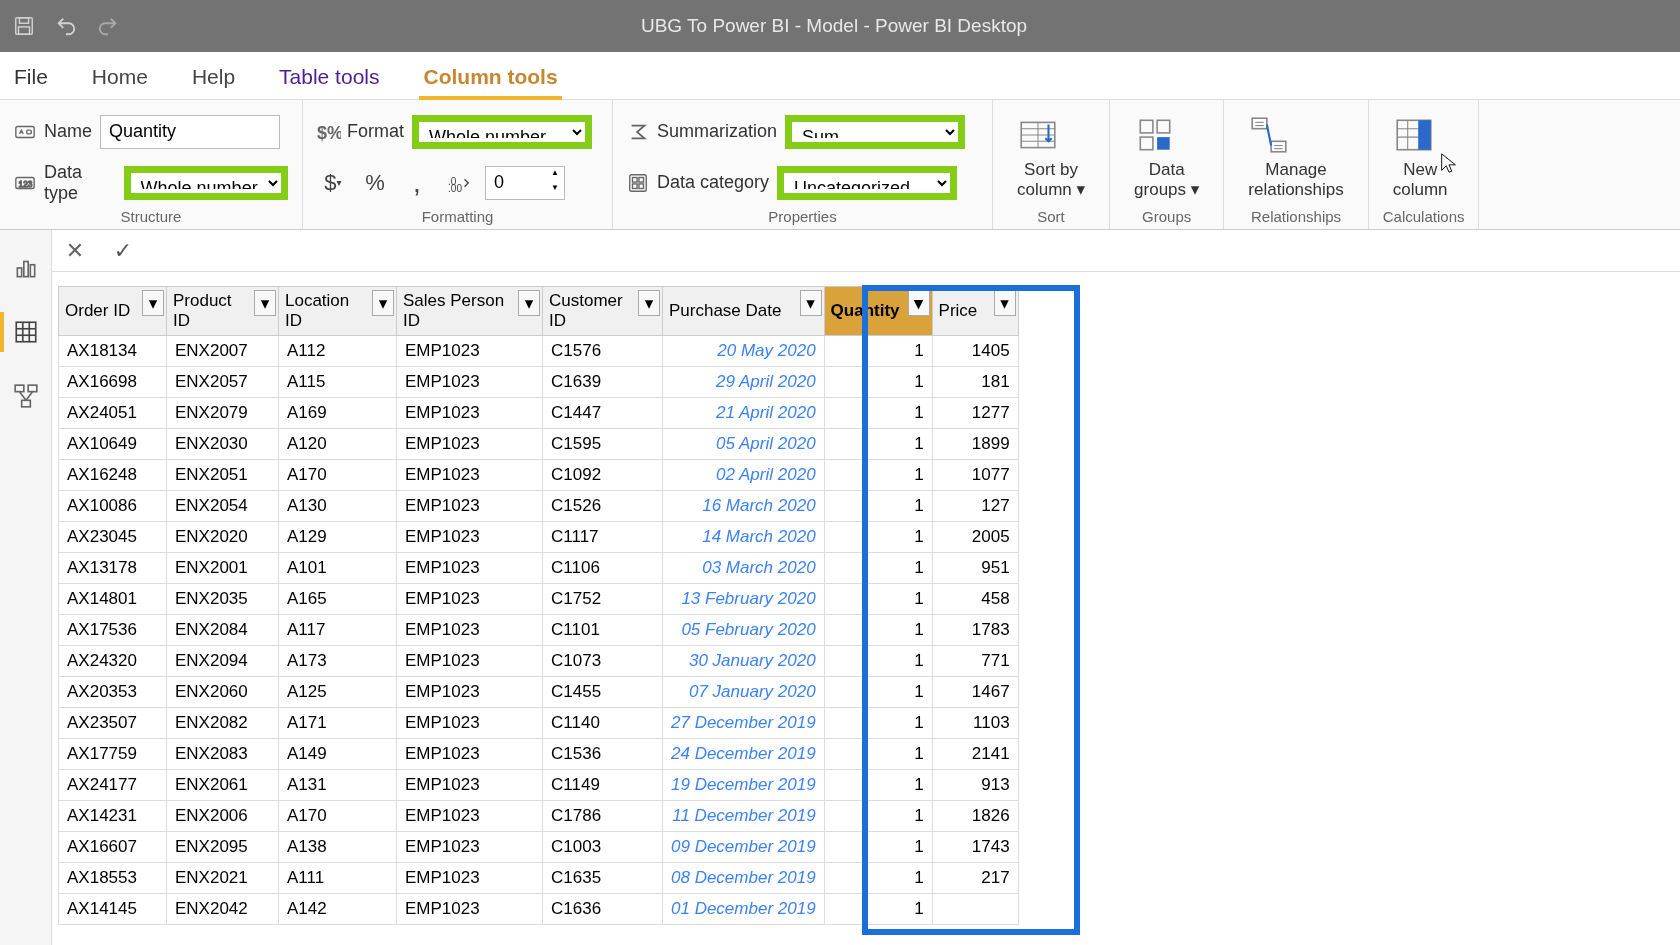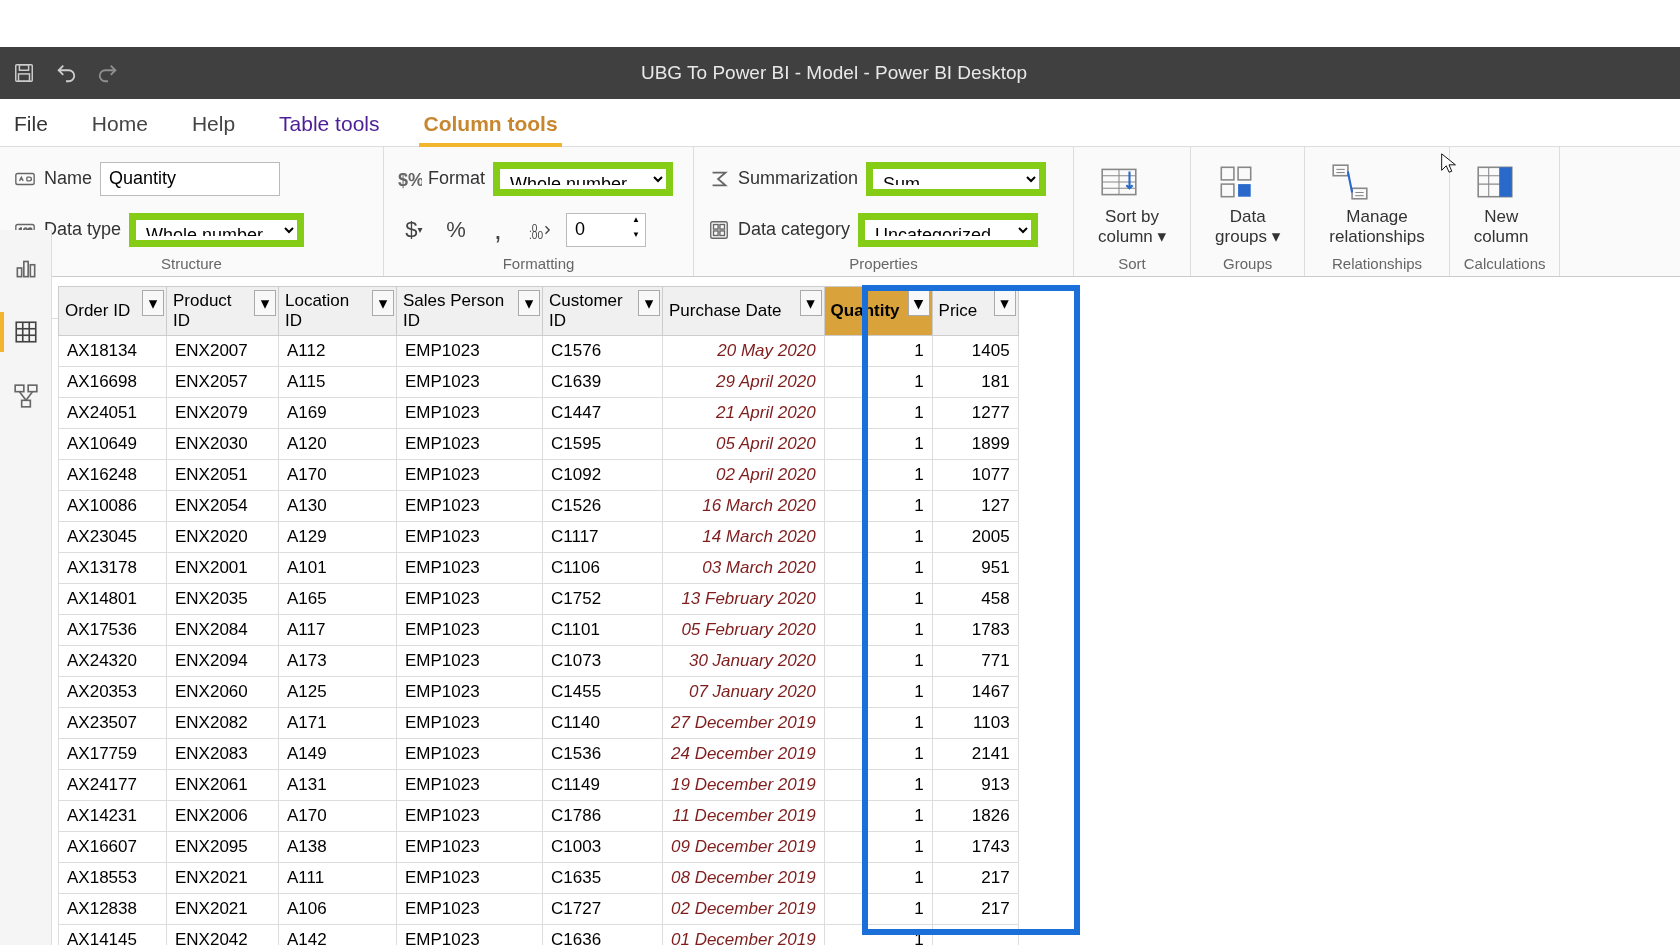--- a/index.html
+++ b/index.html
@@ -1,19 +1,19 @@
 <!DOCTYPE html>
 <html><head>
 <meta charset="utf-8">
 <style>
 * { margin: 0; padding: 0; box-sizing: border-box; font-family: 'Segoe UI', Tahoma, sans-serif; }
 body { background: #fff; overflow: hidden; width: 1680px; height: 945px; }
 
 
-.titlebar { background: #404040; height: 52px; display: flex; align-items: center; padding: 0 12px; color: #fff; margin-top: 47px; }
+.titlebar { background: #737373; height: 52px; display: flex; align-items: center; padding: 0 12px; color: #fff; }
 .titlebar .tb-left { display: flex; gap: 18px; align-items: center; }
 .titlebar .tb-icon { width: 24px; height: 24px; display: flex; align-items: center; justify-content: center; opacity: 0.9; }
 .titlebar .tb-title { flex: 1; text-align: center; font-size: 19px; font-weight: 400; color: #e8e8e8; }
 
 
 .ribbon-tabs { height: 48px; display: flex; align-items: flex-end; padding-left: 10px; gap: 36px; border-bottom: 1px solid #ddd; background: #fff; }
 .ribbon-tab { font-size: 21px; padding: 8px 4px 10px 4px; color: #444; cursor: pointer; position: relative; }
 .ribbon-tab.file { color: #333; font-weight: 400; }
 .ribbon-tab.active-orange { color: #4c1d95; }
 .ribbon-tab.selected-orange { color: #c8862e; font-weight: 600; }
@@ -50,21 +50,21 @@
 
 
 .table-wrap { position: absolute; left: 58px; top: 286px; right: 0; bottom: 0; background: #fff; }
 table.data { border-collapse: collapse; font-size: 17px; }
 table.data th { background: #f0f0f0; border: 1px solid #ccc; padding: 4px 6px; font-weight: 400; text-align: left; position: relative; height: 34px; }
 table.data th .th-label { padding-right: 22px; }
 table.data th .th-drop { position: absolute; right: 2px; top: 3px; width: 22px; height: 26px; border: 1px solid #aaa; background: #f8f8f8; display: flex; align-items: center; justify-content: center; cursor: pointer; }
 table.data th.selected { background: #d9a23a; color: #000; font-weight: 600; }
 table.data td { border: 1px solid #ddd; padding: 3px 8px; height: 31px; white-space: nowrap; }
 table.data td.num { text-align: right; }
-table.data td.date { text-align: right; font-style: italic; color: #7f1d1d; }
+table.data td.date { text-align: right; font-style: italic; color: #3b82f6; }
 
 
 .highlight-box { position: absolute; border: 6px solid #1a6fd8; pointer-events: none; z-index: 100; }
 .hl-cols { left: 862px; top: 285px; width: 218px; height: 650px; }
 
 
 .cursor-ptr { position: absolute; width: 22px; height: 26px; z-index: 200; }
 
 .col-orderid{width:108px;} .col-prodid{width:112px;} .col-locid{width:118px;} .col-spid{width:146px;} .col-custid{width:120px;} .col-pdate{width:148px;} .col-qty{width:108px;} .col-price{width:86px;}
 </style>
@@ -100,21 +100,21 @@
 <div class="ribbon-tabs">
   <div class="ribbon-tab file">File</div>
   <div class="ribbon-tab">Home</div>
   <div class="ribbon-tab">Help</div>
   <div class="ribbon-tab active-orange">Table tools</div>
   <div class="ribbon-tab selected-orange">Column tools</div>
 </div>
 
 <div class="ribbon">
 
-  <div class="ribbon-group" style="width:384px">
+  <div class="ribbon-group" style="width:303px">
     <div class="group-body">
       <div class="prop-row">
         <span class="small-icon"><svg viewBox="0 0 24 24" width="22" height="22" fill="none" stroke="#666" stroke-width="1.5">
               <rect x="2" y="6" width="20" height="12" rx="2"></rect>
               <path d="M6 14l2-4 2 4M7 12h2M14 10v4M14 10h3a2 2 0 0 1 0 4h-3"></path>
             </svg></span>
         <span class="prop-label">Name</span>
         <input class="prop-input" style="width: 180px;" value="Quantity">
       </div>
       <div class="prop-row">
@@ -472,30 +472,20 @@
           <td>AX18553</td>
           <td>ENX2021</td>
           <td>A111</td>
           <td>EMP1023</td>
           <td>C1635</td>
           <td class="date">08 December 2019</td>
           <td class="num">1</td>
           <td class="num">217</td>
         </tr>
         <tr>
-          <td>AX12838</td>
-          <td>ENX2021</td>
-          <td>A106</td>
-          <td>EMP1023</td>
-          <td>C1727</td>
-          <td class="date">02 December 2019</td>
-          <td class="num">1</td>
-          <td class="num">217</td>
-        </tr>
-        <tr>
           <td>AX14145</td>
           <td>ENX2042</td>
           <td>A142</td>
           <td>EMP1023</td>
           <td>C1636</td>
           <td class="date">01 December 2019</td>
           <td class="num">1</td>
           <td class="num"></td>
         </tr>
       </tbody>

